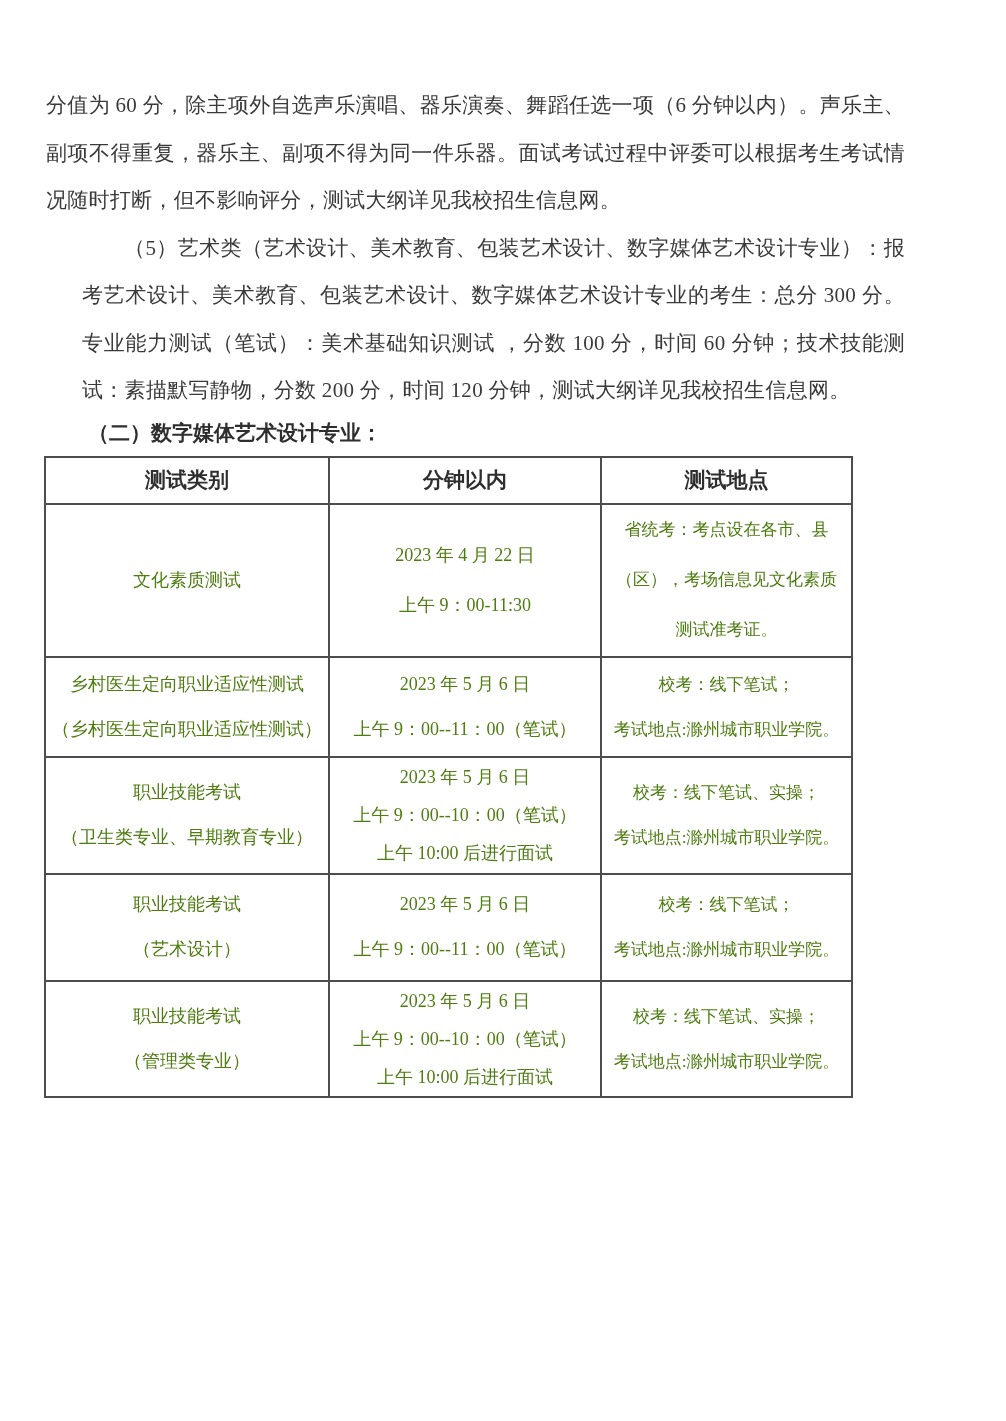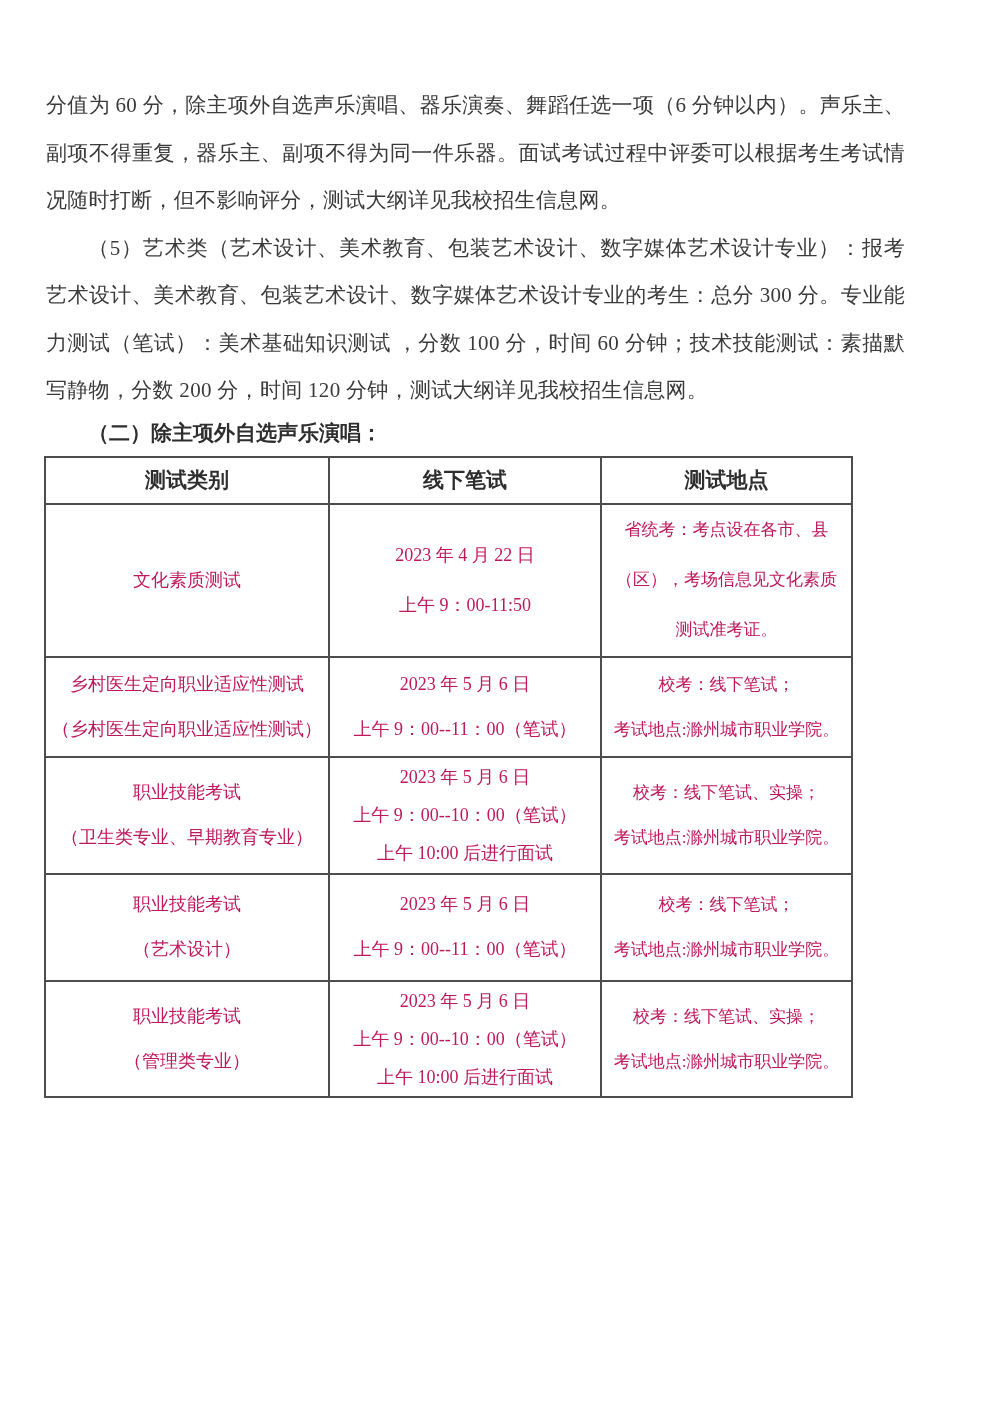--- a/index.html
+++ b/index.html
@@ -19,20 +19,21 @@
   }
   .para {
     margin: 0;
     font-size: 21px;
     line-height: 47.5px;
     text-align: justify;
     letter-spacing: 0.3px;
   }
   .para.indent {
     text-indent: 42px;
+    margin-left: 36px;
   }
   .heading {
     margin: 0;
     padding-left: 42px;
     font-size: 21px;
     font-weight: bold;
     line-height: 36px;
     color: #2e2e2e;
   }
   table.schedule {
@@ -53,61 +54,61 @@
   table.schedule th {
     height: 43px;
     font-size: 21px;
     font-weight: bold;
     color: #2e2e2e;
   }
   table.schedule td {
     font-size: 18px;
     line-height: 45px;
     padding: 0 4px;
-    color: #be185d;
+    color: #4d7c0f;
   }
   table.schedule td.loc {
     font-size: 17px;
     padding: 0 6px;
   }
   table.schedule td.lh-loose { line-height: 50px; }
   table.schedule td.lh-tight { line-height: 38px; }
 </style>
 </head>
 <body>
 
 <div class="content">
 
   <p class="para">分值为 60 分，除主项外自选声乐演唱、器乐演奏、舞蹈任选一项（6 分钟以内）。声乐主、副项不得重复，器乐主、副项不得为同一件乐器。面试考试过程中评委可以根据考生考试情况随时打断，但不影响评分，测试大纲详见我校招生信息网。</p>
 
   <p class="para indent">（5）艺术类（艺术设计、美术教育、包装艺术设计、数字媒体艺术设计专业）：报考艺术设计、美术教育、包装艺术设计、数字媒体艺术设计专业的考生：总分 300 分。专业能力测试（笔试）：美术基础知识测试 ，分数 100 分，时间 60 分钟；技术技能测试：素描默写静物，分数 200 分，时间 120 分钟，测试大纲详见我校招生信息网。</p>
 
-  <p class="heading">（二）除主项外自选声乐演唱：</p>
+  <p class="heading">（二）数字媒体艺术设计专业：</p>
 
   <table class="schedule">
     <colgroup>
       <col style="width:284px">
       <col style="width:272px">
       <col style="width:251px">
     </colgroup>
     <thead>
       <tr style="height:47px;">
         <th>测试类别</th>
-        <th>线下笔试</th>
+        <th>分钟以内</th>
         <th>测试地点</th>
       </tr>
     </thead>
     <tbody>
       <tr style="height:153px;">
         <td class="cat lh-loose">
             <div>文化素质测试</div>
           </td>
         <td class="time lh-loose">
             <div>2023 年 4 月 22 日</div>
-            <div>上午 9：00-11:50</div>
+            <div>上午 9：00-11:30</div>
           </td>
         <td class="loc lh-loose">
             <div>省统考：考点设在各市、县（区），考场信息见文化素质测试准考证。</div>
           </td>
       </tr>
       <tr style="height:100px;">
         <td class="cat">
             <div>乡村医生定向职业适应性测试</div>
             <div>（乡村医生定向职业适应性测试）</div>
           </td>

